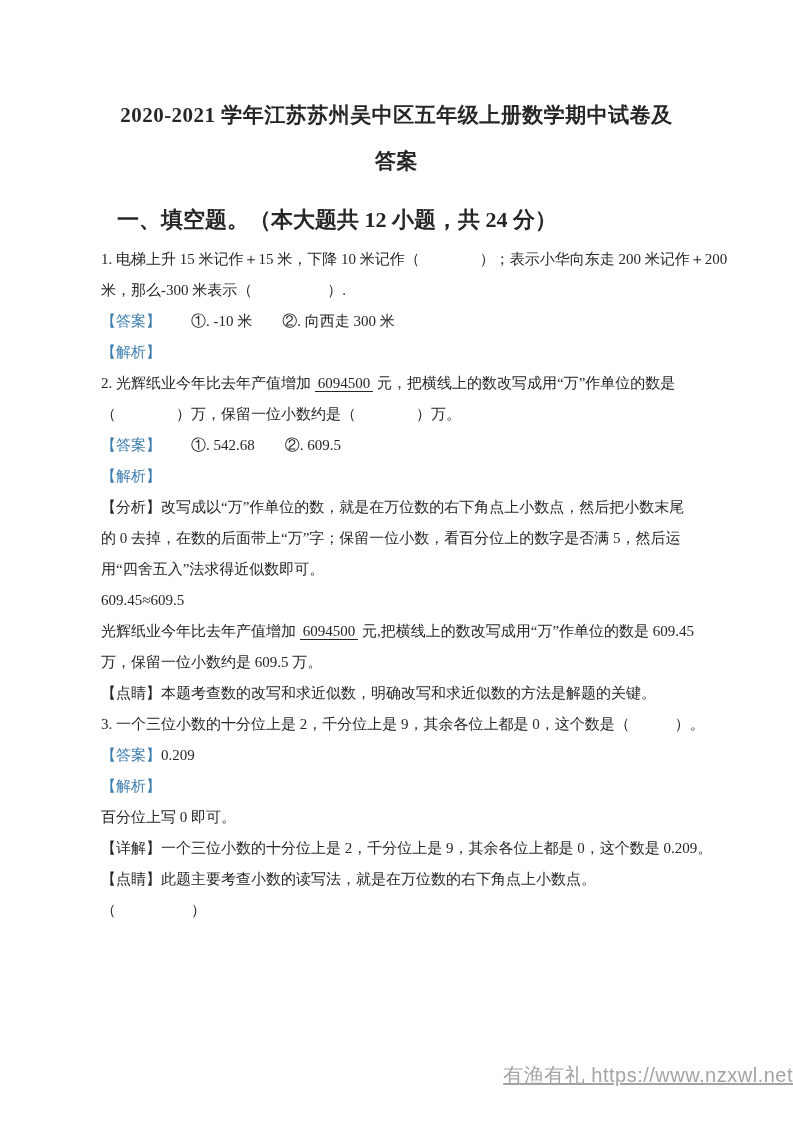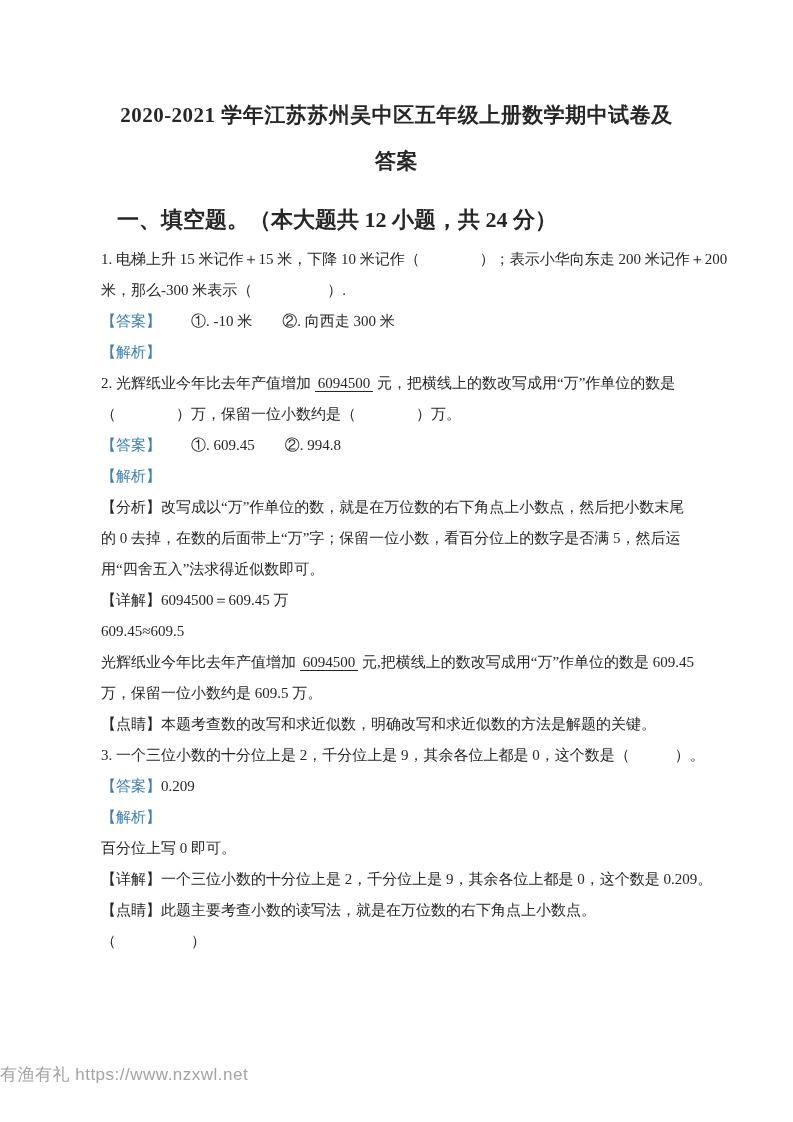--- a/index.html
+++ b/index.html
@@ -57,26 +57,27 @@
   .run-u {
     color: var(--body-text, #262626);
     border-bottom: 1px solid var(--body-text, #262626);
     padding: 0 3px;
   }
   .footer {
     position: absolute;
     top: 1060px;
     left: 0;
     width: 100%;
-    text-align: left;
+    text-align: right;
     font-family: "Liberation Sans", "DejaVu Sans", sans-serif;
-    font-size: 17px;
+    font-size: 20px;
     line-height: 30px;
     color: var(--footer-gray, #a3a3a3);
     letter-spacing: 0.5px;
+    text-decoration: underline;
   }
 </style>
 </head>
 <body>
 
 <div class="page">
 
   <div class="doc-title">
     <div>2020-2021 学年江苏苏州吴中区五年级上册数学期中试卷及</div>
     <div>答案</div>
@@ -84,26 +85,25 @@
 
   <div class="section-heading">一、填空题。（本大题共 12 小题，共 24 分）</div>
 
   <div class="body-lines" id="body-lines">
       <div class="line"><span class="run-n">1. 电梯上升 15 米记作＋15 米，下降 10 米记作（　　　　）；表示小华向东走 200 米记作＋200</span></div>
       <div class="line"><span class="run-n">米，那么-300 米表示（　　　　　）.</span></div>
       <div class="line"><span class="run-lbl">【答案】</span><span class="run-n">　　①. -10 米　　②. 向西走 300 米</span></div>
       <div class="line"><span class="run-lbl">【解析】</span></div>
       <div class="line"><span class="run-n">2. 光辉纸业今年比去年产值增加 </span><span class="run-u">6094500</span><span class="run-n"> 元，把横线上的数改写成用“万”作单位的数是</span></div>
       <div class="line"><span class="run-n">（　　　　）万，保留一位小数约是（　　　　）万。</span></div>
-      <div class="line"><span class="run-lbl">【答案】</span><span class="run-n">　　①. 609.45　　②. 994.8</span></div>
+      <div class="line"><span class="run-lbl">【答案】</span><span class="run-n">　　①. 542.68　　②. 609.5</span></div>
       <div class="line"><span class="run-lbl">【解析】</span></div>
       <div class="line"><span class="run-n">【分析】改写成以“万”作单位的数，就是在万位数的右下角点上小数点，然后把小数末尾</span></div>
       <div class="line"><span class="run-n">的 0 去掉，在数的后面带上“万”字；保留一位小数，看百分位上的数字是否满 5，然后运</span></div>
       <div class="line"><span class="run-n">用“四舍五入”法求得近似数即可。</span></div>
-      <div class="line"><span class="run-n">【详解】6094500＝609.45 万</span></div>
       <div class="line"><span class="run-n">609.45≈609.5</span></div>
       <div class="line"><span class="run-n">光辉纸业今年比去年产值增加 </span><span class="run-u">6094500</span><span class="run-n"> 元,把横线上的数改写成用“万”作单位的数是 609.45</span></div>
       <div class="line"><span class="run-n">万，保留一位小数约是 609.5 万。</span></div>
       <div class="line"><span class="run-n">【点睛】本题考查数的改写和求近似数，明确改写和求近似数的方法是解题的关键。</span></div>
       <div class="line"><span class="run-n">3. 一个三位小数的十分位上是 2，千分位上是 9，其余各位上都是 0，这个数是（　　　）。</span></div>
       <div class="line"><span class="run-lbl">【答案】</span><span class="run-n">0.209</span></div>
       <div class="line"><span class="run-lbl">【解析】</span></div>
       <div class="line"><span class="run-n">百分位上写 0 即可。</span></div>
       <div class="line"><span class="run-n">【详解】一个三位小数的十分位上是 2，千分位上是 9，其余各位上都是 0，这个数是 0.209。</span></div>
       <div class="line"><span class="run-n">【点睛】此题主要考查小数的读写法，就是在万位数的右下角点上小数点。</span></div>

